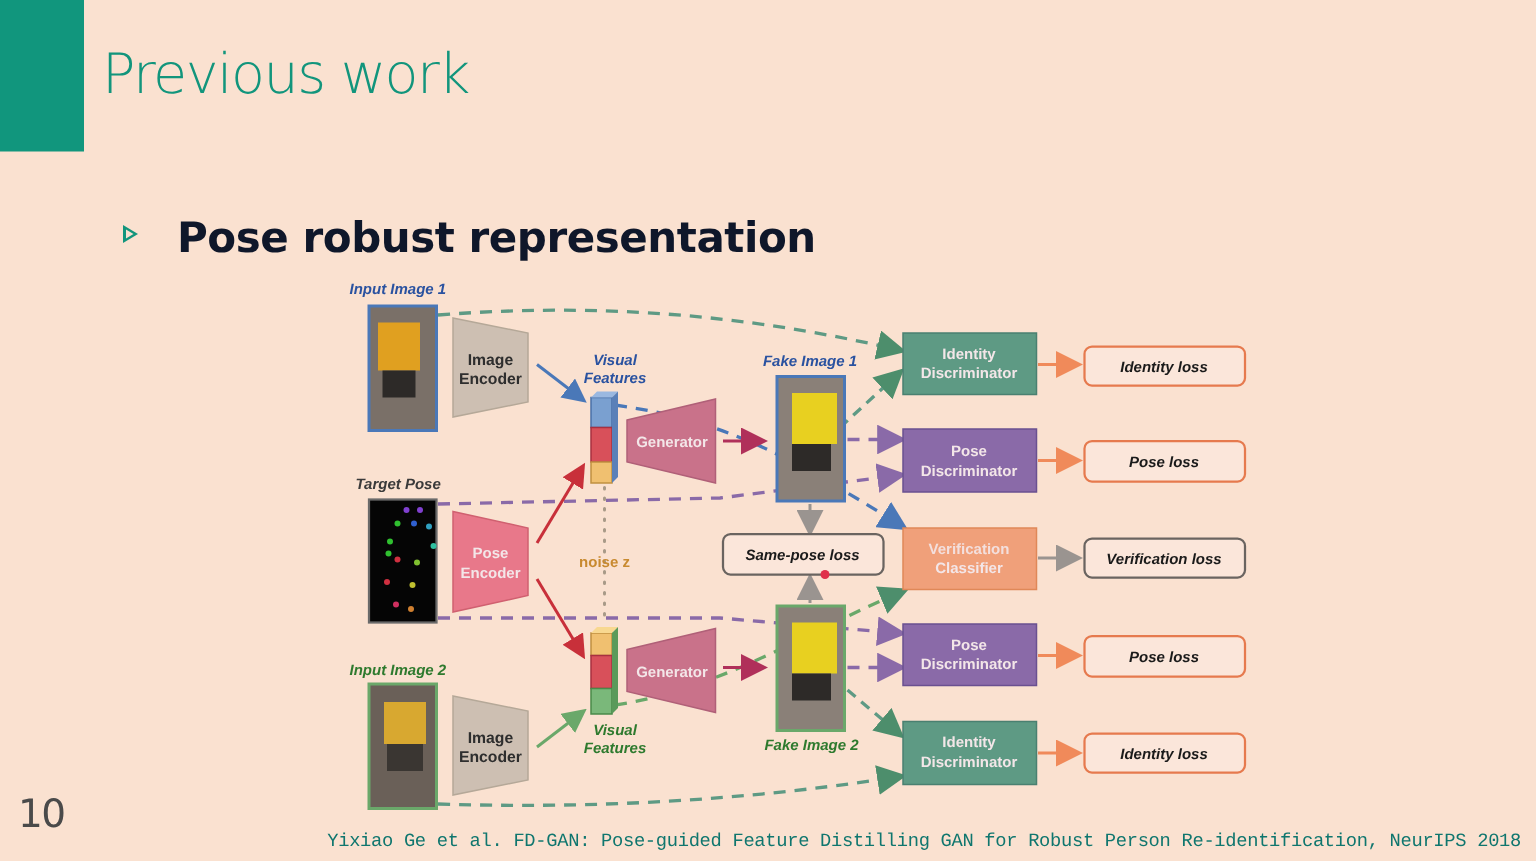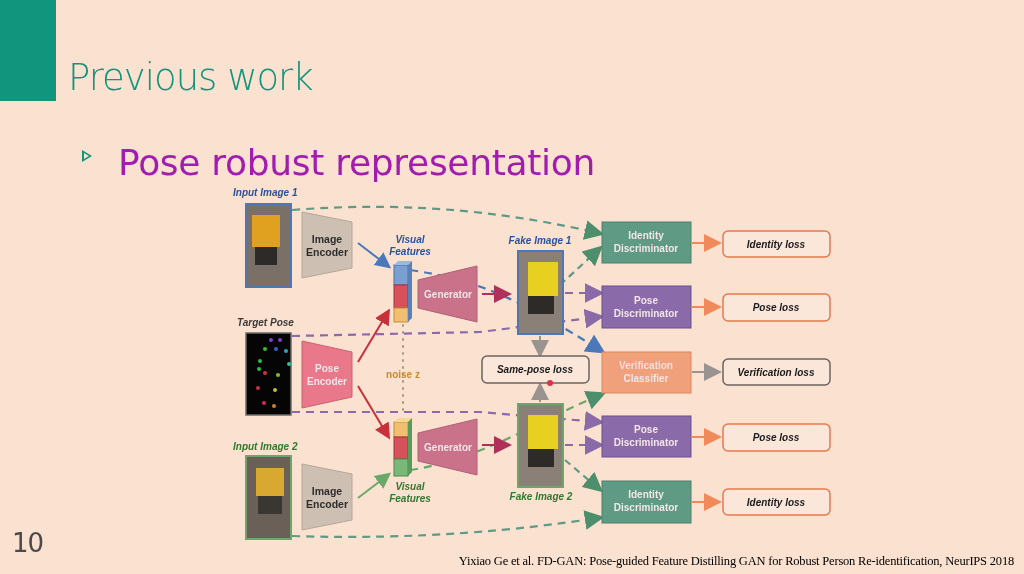--- a/index.html
+++ b/index.html
@@ -1,23 +1,23 @@
 <!DOCTYPE html>
 <html><head>
 <meta charset="utf-8">
 <style>
   html, body { margin:0; padding:0; }
   body { width:1024px; height:574px; background:#fae1d0; position:relative; overflow:hidden; font-family:"DejaVu Sans", sans-serif; }
   .accent-block { position:absolute; left:0; top:0; width:56px; height:101px; background:#11967d; }
-  .title { position:absolute; left:68px; top:28px; font-size:37px; color:#12957c; font-family:"DejaVu Sans", sans-serif; letter-spacing:-1px; font-weight:300;margin-top:28px; }
+  .title { position:absolute; left:68px; top:28px; font-size:37px; color:#12957c; font-family:"DejaVu Sans", sans-serif; letter-spacing:-1px; font-weight:300; }
   .bullet { position:absolute; left:82px; top:150px; width:0; height:0; border-top:6px solid transparent; border-bottom:6px solid transparent; border-left:10px solid #12957c; }
   .bullet::after { content:""; position:absolute; left:-8px; top:-3px; border-top:3px solid transparent; border-bottom:3px solid transparent; border-left:5px solid #fae1d0; }
-  .subtitle { position:absolute; left:118px; top:142px; font-size:36px; color:#a21caf; font-family:"DejaVu Sans", sans-serif; letter-spacing:-0.3px; }
+  .subtitle { position:absolute; left:118px; top:142px; font-size:28px; color:#0f172a; font-family:"DejaVu Sans", sans-serif; letter-spacing:-0.3px;font-weight:bold; }
   .page-num { position:absolute; left:12px; top:528px; font-size:26px; color:#4a4a4a; font-family:"DejaVu Sans", sans-serif; letter-spacing:-1px; }
-  .citation { position:absolute; right:10px; top:554px; font-size:12.5px; color:#000000; font-family:Liberation Serif, serif; letter-spacing:-0.2px; white-space:nowrap; }
+  .citation { position:absolute; right:10px; top:554px; font-size:12.5px; color:#0f766e; font-family:Liberation Mono, monospace; letter-spacing:-0.2px; white-space:nowrap; }
   svg.diagram { position:absolute; left:0; top:0; }
   svg text { font-family:"Liberation Sans", sans-serif; }
   .lbl { font-weight:bold; font-style:italic; font-size:10px; }
   .boxtxt { font-weight:bold; font-size:10px; fill:#f3e6e8; text-anchor:middle; }
   .enctxt { font-weight:bold; font-size:10.5px; fill:#2e2e2e; text-anchor:middle; }
   .losstxt { font-weight:bold; font-style:italic; font-size:10px; fill:#1a1a1a; text-anchor:middle; }
 </style>
 </head>
 <body>
 

